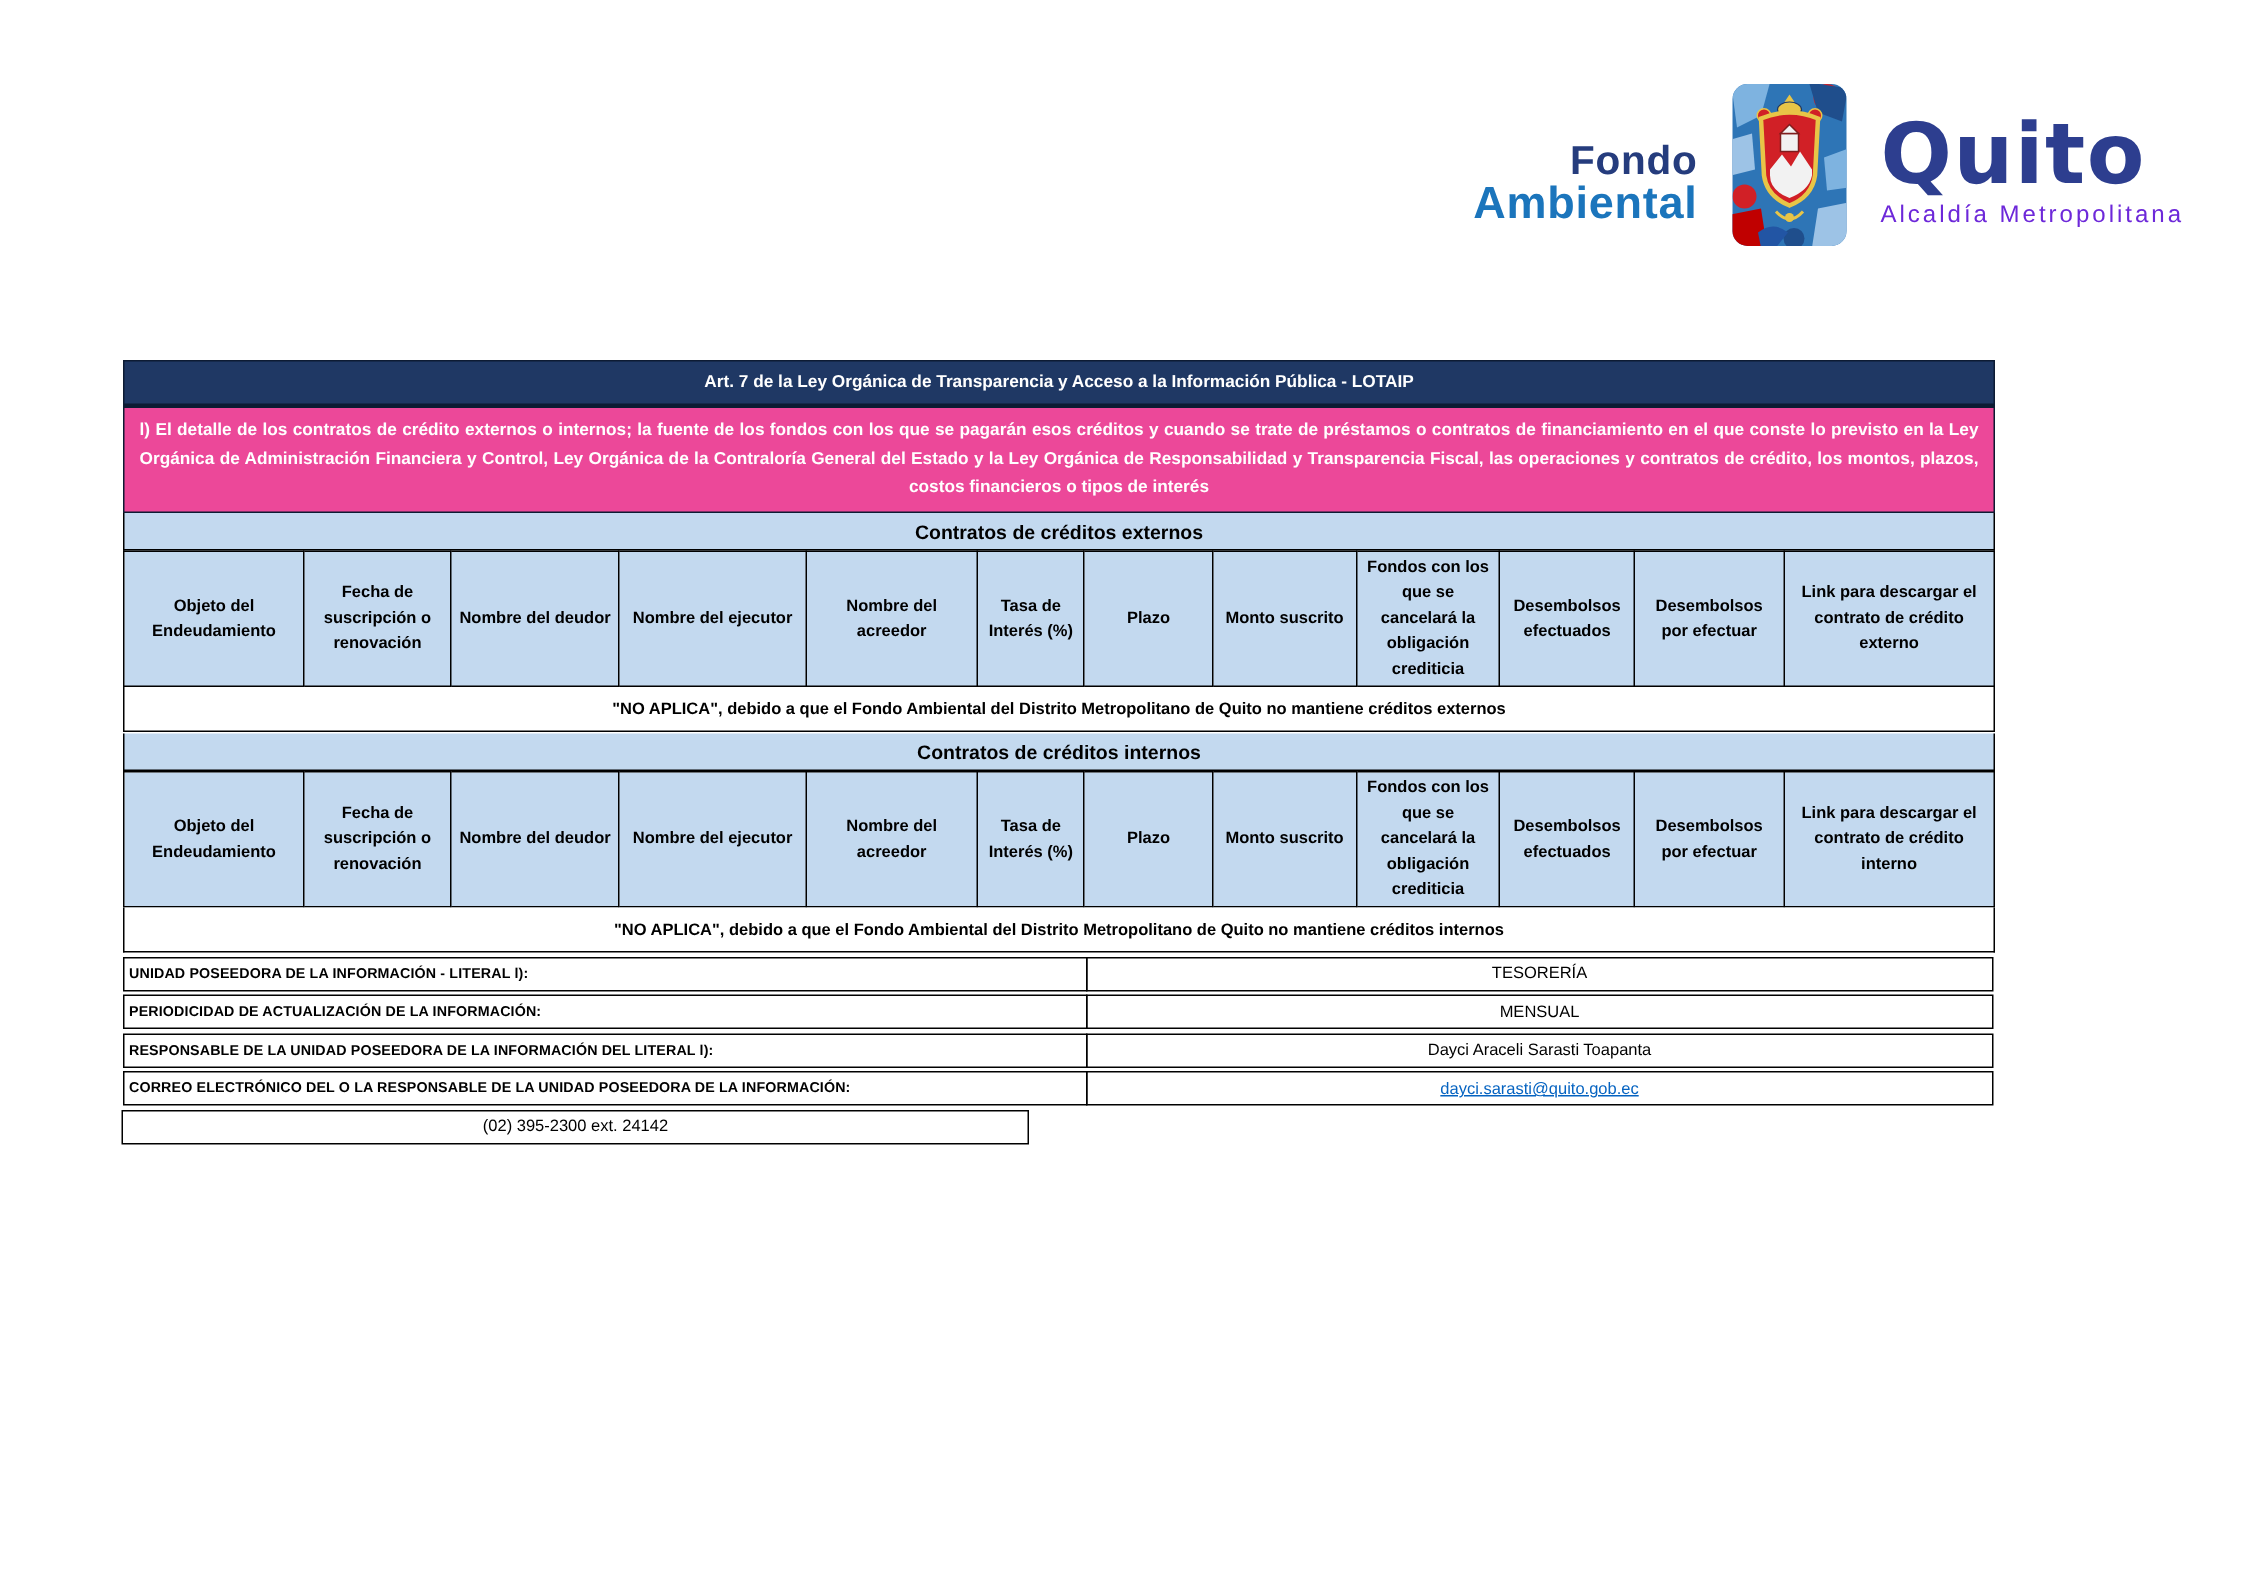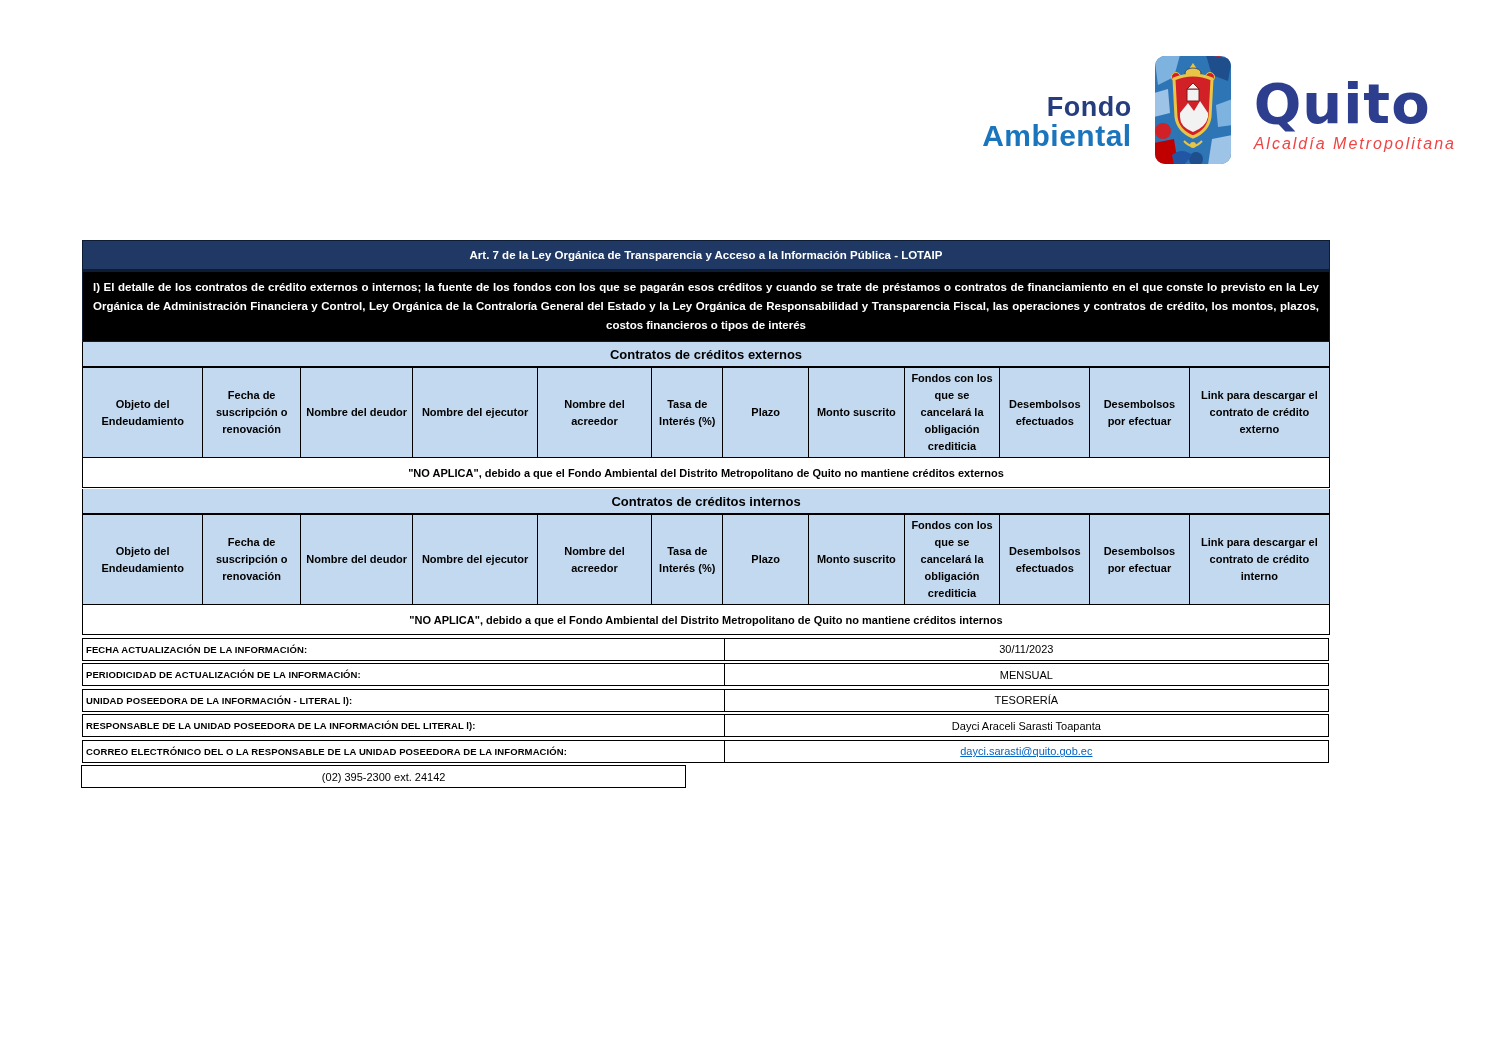--- a/index.html
+++ b/index.html
@@ -16,32 +16,32 @@
     position: absolute; top: 50px; right: 40px;
     display: flex; align-items: center; gap: 22px;
     height: 120px;
   }
   .fondo-block { text-align: right; line-height: 1.0; padding-top: 24px; }
   .fondo-line1 { font-size: 27px; font-weight: bold; color: #253c7d; letter-spacing: 0.5px; }
   .fondo-line2 { font-size: 30px; font-weight: bold; color: #1b75bc; letter-spacing: 0.5px; }
   .crest { width: 78px; height: 110px; display: block; }
   .quito-block { padding-top: 10px; }
   .quito-word { font-size: 56px; font-weight: bold; color: #2d3e8f; letter-spacing: 1px; line-height: 0.95; font-family: "DejaVu Sans", sans-serif; }
-  .quito-sub { font-size: 16px; color: #ef4444; letter-spacing: 2px; margin-top: 4px; font-style: italic; }
+  .quito-sub { font-size: 16px; color: #6d28d9; letter-spacing: 2px; margin-top: 4px; }
 
   
   .doc { position: absolute; left: 82px; top: 240px; width: 1248px; }
 
   .title-bar {
     background: #1F3864; border: 1px solid #0d1b33;
     height: 30px; display: flex; align-items: center; justify-content: center;
     color: #ffffff; font-weight: bold; font-size: 11.5px;
   }
   .description {
-    background: #000000; border: 1px solid #0d1b33; border-top: 2px solid #0d1b33;
+    background: #ec4899; border: 1px solid #0d1b33; border-top: 2px solid #0d1b33;
     min-height: 70px; padding: 6px 10px 6px 10px;
     color: #ffffff; font-weight: bold; font-size: 11.5px;
     text-align: justify; text-align-last: center; line-height: 19px;
   }
   .section-header {
     background: #C3D9EF; border: 1px solid #000000; border-top: none;
     height: 25px; display: flex; align-items: center; justify-content: center;
     color: #000000; font-weight: bold; font-size: 13px;
   }
   table.grid { width: 100%; border-collapse: collapse; table-layout: fixed; }
@@ -204,33 +204,29 @@
       <th>Desembolsos por efectuar</th>
       <th>Link para descargar el contrato de crédito interno</th>
     </tr>
   </tbody>
     </table>
 
   <div class="no-data-row">"NO APLICA", debido a que el Fondo Ambiental del Distrito Metropolitano de Quito no mantiene créditos internos</div>
 
   <div class="meta-rows">
 
-    <div class="meta-row">
-      <div class="meta-label">FECHA ACTUALIZACIÓN DE LA INFORMACIÓN:</div>
-      <div class="meta-value">30/11/2023</div>
+
+    <div class="meta-row">
+      <div class="meta-label">UNIDAD POSEEDORA DE LA INFORMACIÓN - LITERAL l):</div>
+      <div class="meta-value">TESORERÍA</div>
     </div>
 
     <div class="meta-row">
       <div class="meta-label">PERIODICIDAD DE ACTUALIZACIÓN DE LA INFORMACIÓN:</div>
       <div class="meta-value">MENSUAL</div>
-    </div>
-
-    <div class="meta-row">
-      <div class="meta-label">UNIDAD POSEEDORA DE LA INFORMACIÓN - LITERAL l):</div>
-      <div class="meta-value">TESORERÍA</div>
     </div>
 
     <div class="meta-row">
       <div class="meta-label">RESPONSABLE DE LA UNIDAD POSEEDORA DE LA INFORMACIÓN DEL LITERAL l):</div>
       <div class="meta-value">Dayci Araceli Sarasti Toapanta</div>
     </div>
 
     <div class="meta-row">
       <div class="meta-label">CORREO ELECTRÓNICO DEL O LA RESPONSABLE DE LA UNIDAD POSEEDORA DE LA INFORMACIÓN:</div>
       <div class="meta-value">

